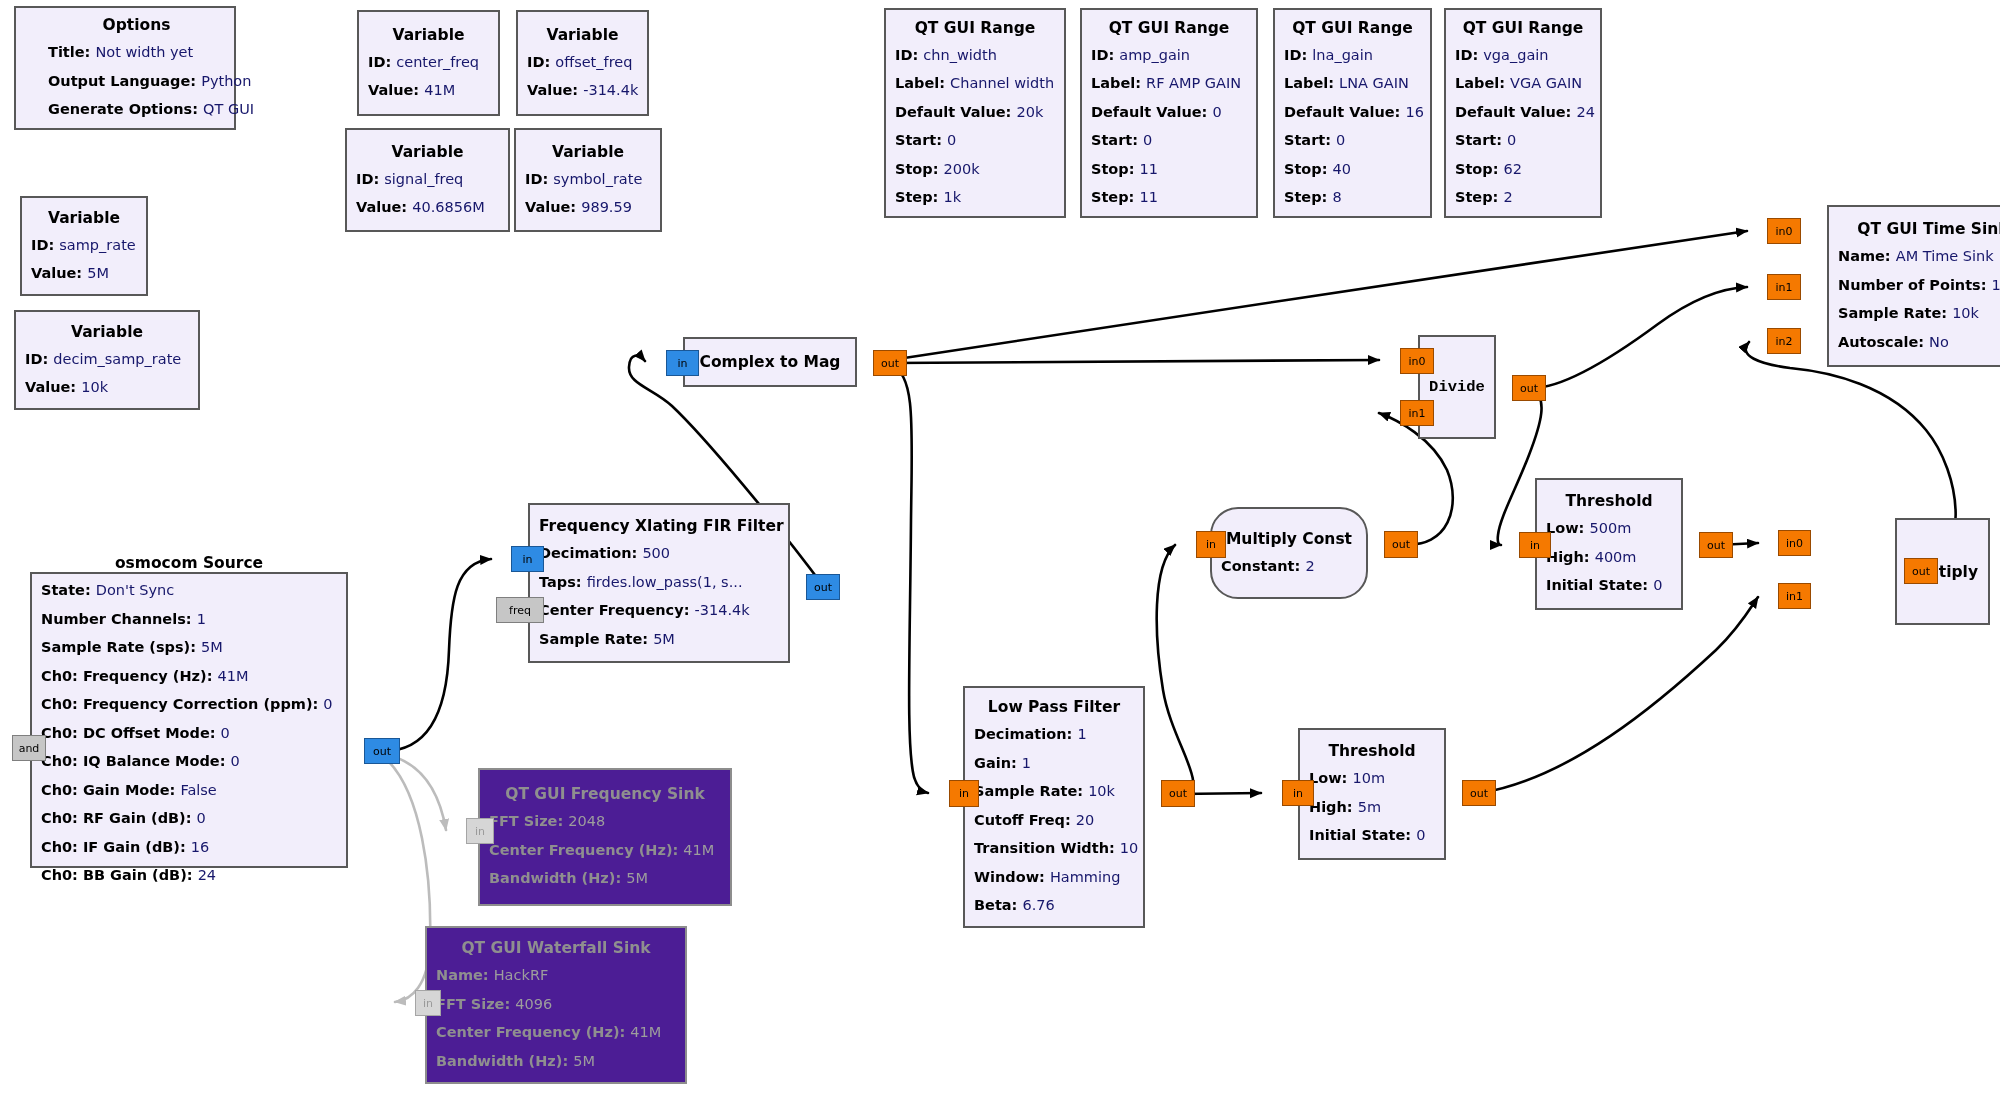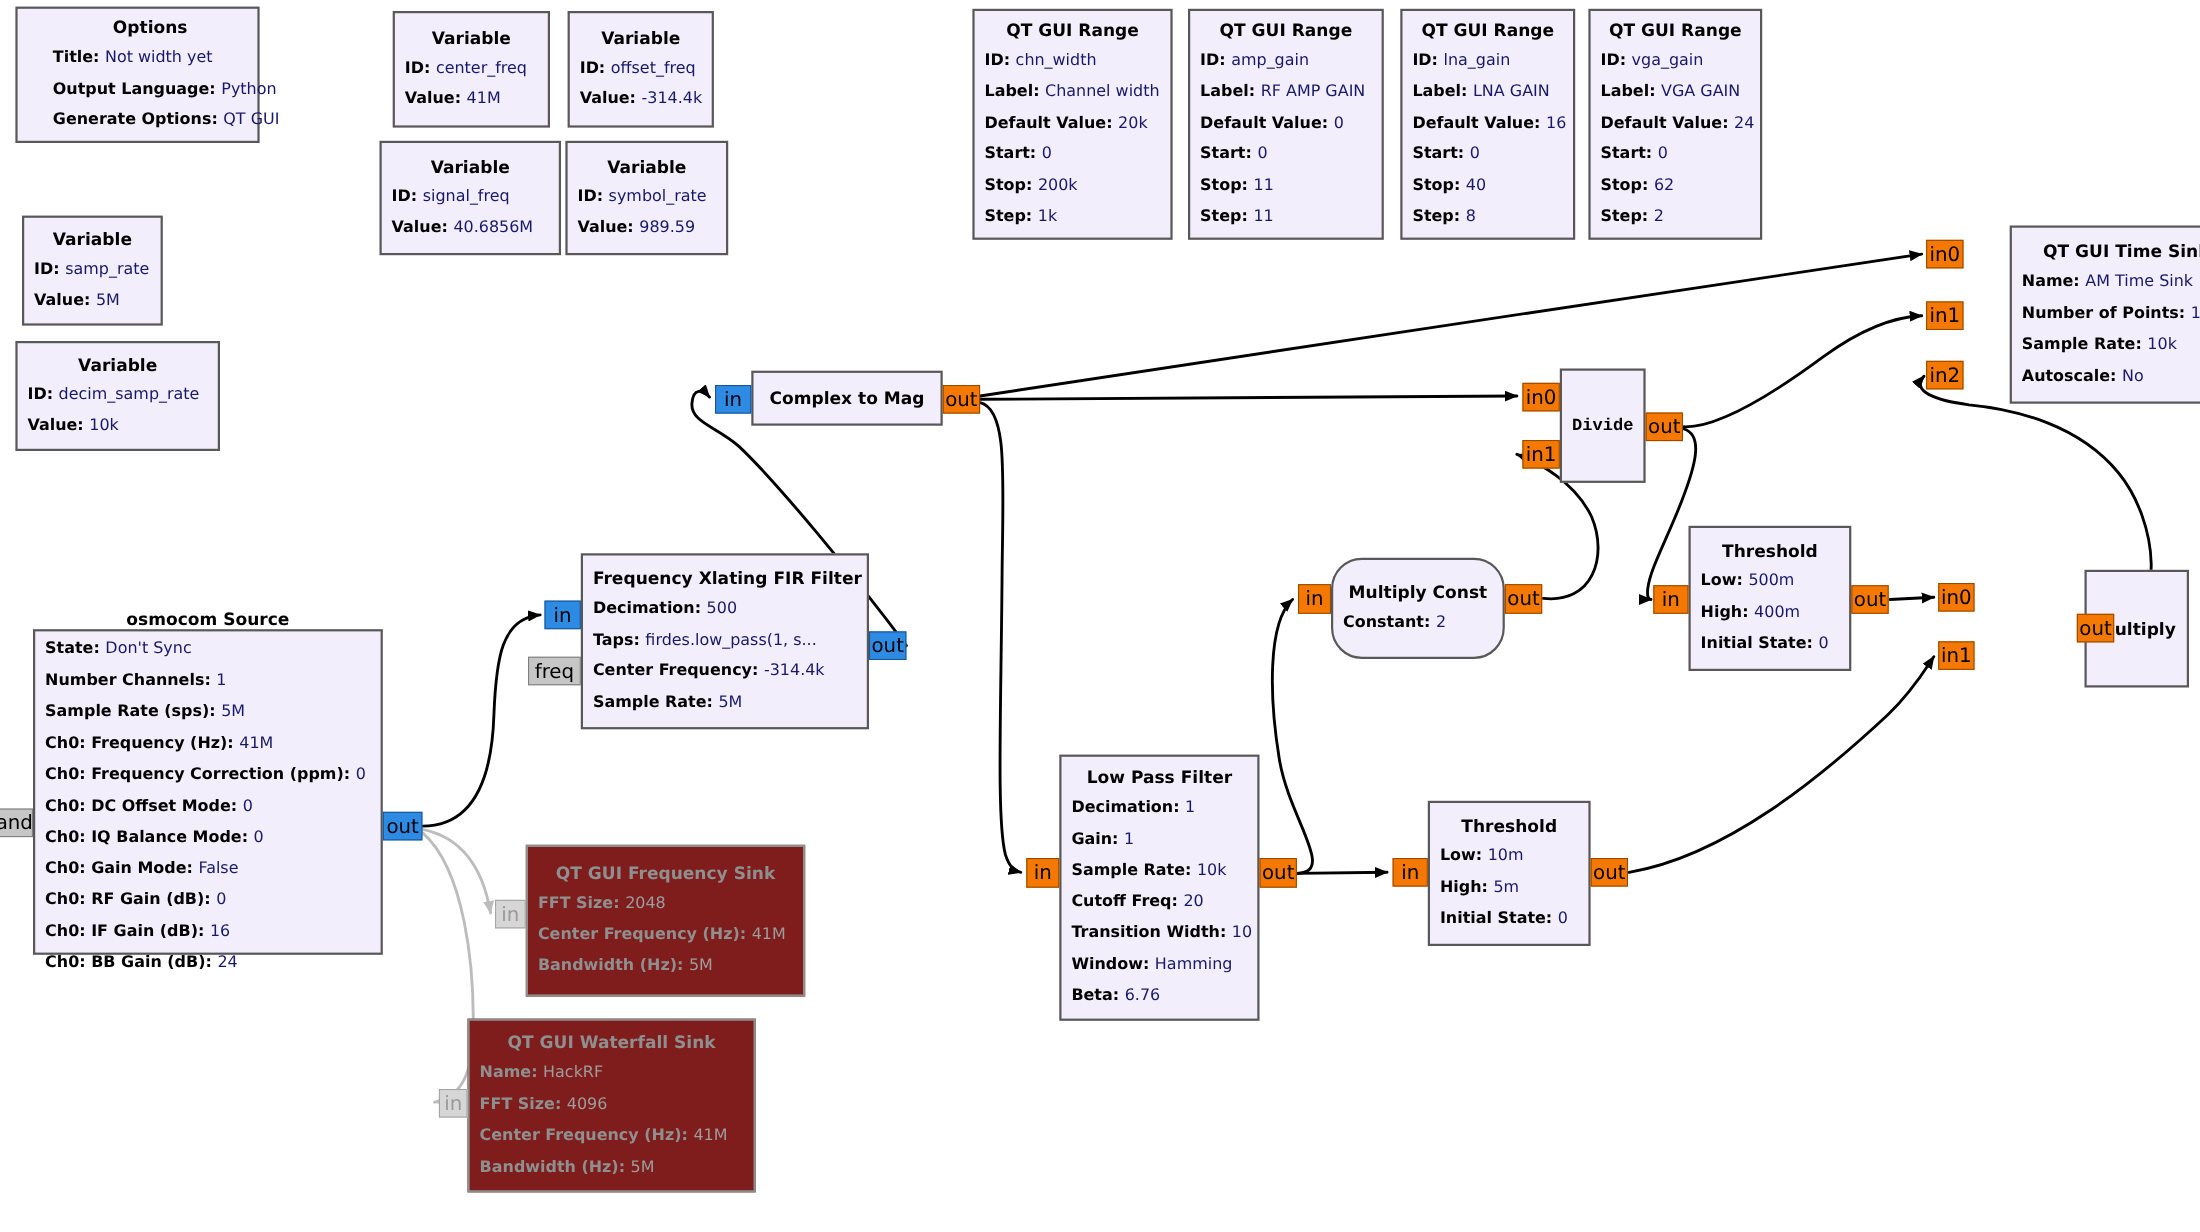--- a/index.html
+++ b/index.html
@@ -3,30 +3,30 @@
 <meta charset="utf-8">
 <style>
   html,body{margin:0;padding:0;background:#ffffff;}
   body{width:2000px;height:1120px;overflow:hidden;font-family:"DejaVu Sans",sans-serif;}
   #canvas{position:relative;width:2000px;height:1120px;background:#ffffff;}
   #wires{position:absolute;left:0;top:0;width:2000px;height:1120px;z-index:1;}
   .wire{fill:none;stroke:#000000;stroke-width:2.6px;stroke-linecap:round;}
   .wire.wdisabled{stroke:#bcbcbc;}
   .block{position:absolute;background:#f2eefb;border:2px solid #585858;display:flex;flex-direction:column;
          justify-content:center;align-items:flex-start;padding:2px 9px;box-sizing:border-box;z-index:2;}
-  .block.disabled{background:#7f1d1d;border-color:#8d8d8d;}
+  .block.disabled{background:#4c1d95;border-color:#8d8d8d;}
   .btitle{font-weight:bold;font-size:15.5px;color:#000;text-align:center;line-height:26px;white-space:nowrap;width:100%;}
   .block.disabled .btitle{color:#8f8f8f;}
   .param{font-size:14.5px;line-height:28.5px;white-space:nowrap;color:#000;}
   .pk{font-weight:bold;color:#000;}
   .pv{color:#17176b;}
   .block.disabled .pk{color:#8f8f8f;}
   .block.disabled .pv{color:#9d9d9d;}
-  .port{position:absolute;display:flex;align-items:center;justify-content:center;font-size:18px;color:#000;
-        border:1.5px solid;box-sizing:border-box;z-index:3;white-space:nowrap;}
+  .port{position:absolute;display:flex;align-items:center;justify-content:center;font-size:11px;color:#000;
+        border:1.5px solid;box-sizing:border-box;z-index:3;white-space:nowrap;margin-left:16px;}
   .port.complex{background:#2e8be4;border-color:#1a5796;}
   .port.float{background:#f57900;border-color:#994a00;}
   .port.msg{background:#c6c6c6;border-color:#7f7f7f;}
   .port.pdisabled{background:#d6d6d6;border-color:#a5a5a5;color:#9a9a9a;}
 </style>
 </head>
 <body>
 
 <div id="canvas">
   <svg id="wires" xmlns="http://www.w3.org/2000/svg">

